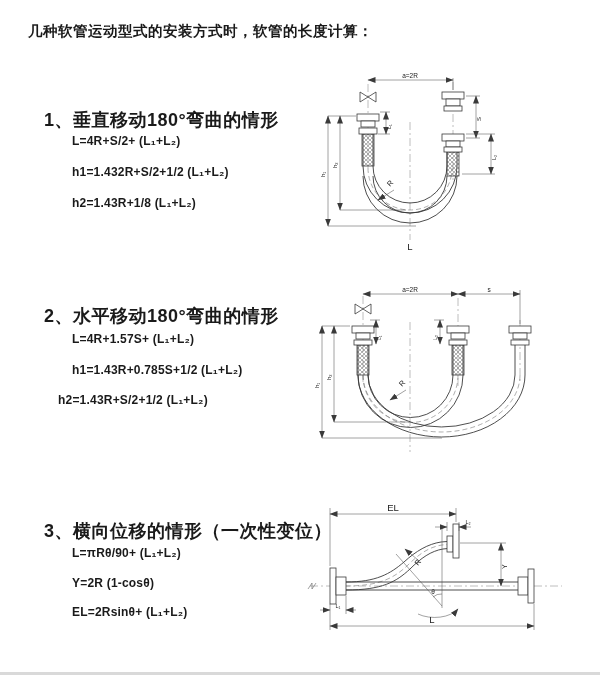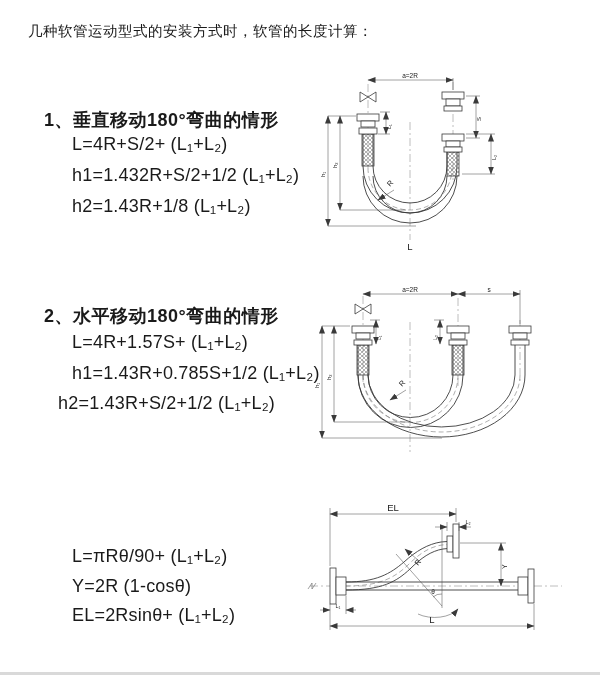--- a/index.html
+++ b/index.html
@@ -1,23 +1,23 @@
 <!DOCTYPE html>
 <html><head>
 <meta charset="utf-8">
 <style>
   * { margin:0; padding:0; box-sizing:border-box; }
   html,body { width:600px; height:675px; background:#fbfbfb; }
   body { font-family:"Liberation Sans","DejaVu Sans",sans-serif; color:#1a1a1a; }
   .page { position:relative; width:600px; height:675px; background:#ffffff; overflow:hidden;
           border-bottom:3px solid #d9d9d9; }
-  .doc-title { position:absolute; left:28px; top:22px; font-size:14.5px; font-weight:normal;
+  .doc-title { position:absolute; left:28px; top:22px; font-size:14.5px; font-weight:bold;
                letter-spacing:0.5px; white-space:nowrap; }
   .sec-heading { position:absolute; font-size:18px; font-weight:bold; letter-spacing:0.5px; white-space:nowrap; }
-  .formula { position:absolute; font-size:18px; font-weight:400; white-space:nowrap; letter-spacing:0.2px; }
+  .formula { position:absolute; font-size:12px; font-weight:700; white-space:nowrap; letter-spacing:0.2px; }
   svg { position:absolute; }
   svg text { font-family:"Liberation Sans","DejaVu Sans",sans-serif; fill:#222; }
   .dln { stroke:#3a3a3a; stroke-width:0.9; fill:none; }           
   .dln-thin { stroke:#555; stroke-width:0.55; fill:none; }        
   .cln { stroke:#8a8a8a; stroke-width:0.55; fill:none; stroke-dasharray:8 3 2 3; } 
   .hdash { stroke:#777; stroke-width:0.6; fill:none; stroke-dasharray:5 3; }
   .fit { fill:#ffffff; stroke:#3a3a3a; stroke-width:0.8; }
   .braid { stroke:#3a3a3a; stroke-width:0.8; }
 </style>
 </head>
@@ -30,20 +30,21 @@
   <div class="sec-heading" style="left:44px; top:108px;"><span>1、</span><span>垂直移动180°弯曲的情形</span></div>
   <div class="formula" style="left:72px; top:134px;">L=4R+S/2+ (L₁+L₂)</div>
   <div class="formula" style="left:72px; top:165px;">h1=1.432R+S/2+1/2 (L₁+L₂)</div>
   <div class="formula" style="left:72px; top:196px;">h2=1.43R+1/8 (L₁+L₂)</div>
 
   <div class="sec-heading" style="left:44px; top:304px;"><span>2、</span><span>水平移动180°弯曲的情形</span></div>
   <div class="formula" style="left:72px; top:332px;">L=4R+1.57S+ (L₁+L₂)</div>
   <div class="formula" style="left:72px; top:363px;">h1=1.43R+0.785S+1/2 (L₁+L₂)</div>
   <div class="formula" style="left:58px; top:393px;">h2=1.43R+S/2+1/2 (L₁+L₂)</div>
 
+  <div class="sec-heading" style="left:44px; top:519px;"><span>3、</span><span>横向位移的情形（一次性变位）</span></div>
   <div class="formula" style="left:72px; top:546px;">L=πRθ/90+ (L₁+L₂)</div>
   <div class="formula" style="left:72px; top:576px;">Y=2R (1-cosθ)</div>
   <div class="formula" style="left:72px; top:605px;">EL=2Rsinθ+ (L₁+L₂)</div>
 
   <svg style="left:310px; top:68px;" width="282" height="192" viewBox="0 0 282 192">
     <defs>
       <marker id="a1" markerWidth="9" markerHeight="6" refX="7.5" refY="3" orient="auto-start-reverse" markerUnits="userSpaceOnUse">
         <path d="M0,0 L8,3 L0,6 Z" fill="#3a3a3a"></path>
       </marker>
       <pattern id="hb1" width="4" height="4" patternUnits="userSpaceOnUse">

